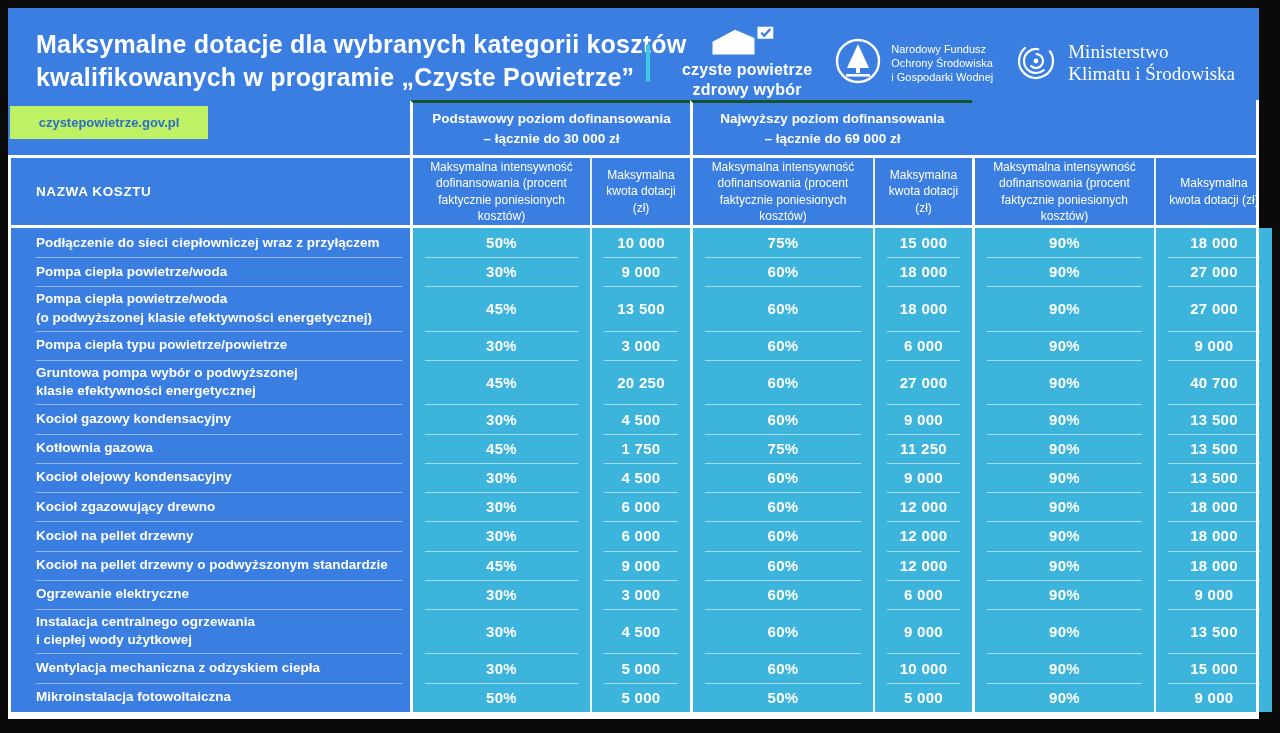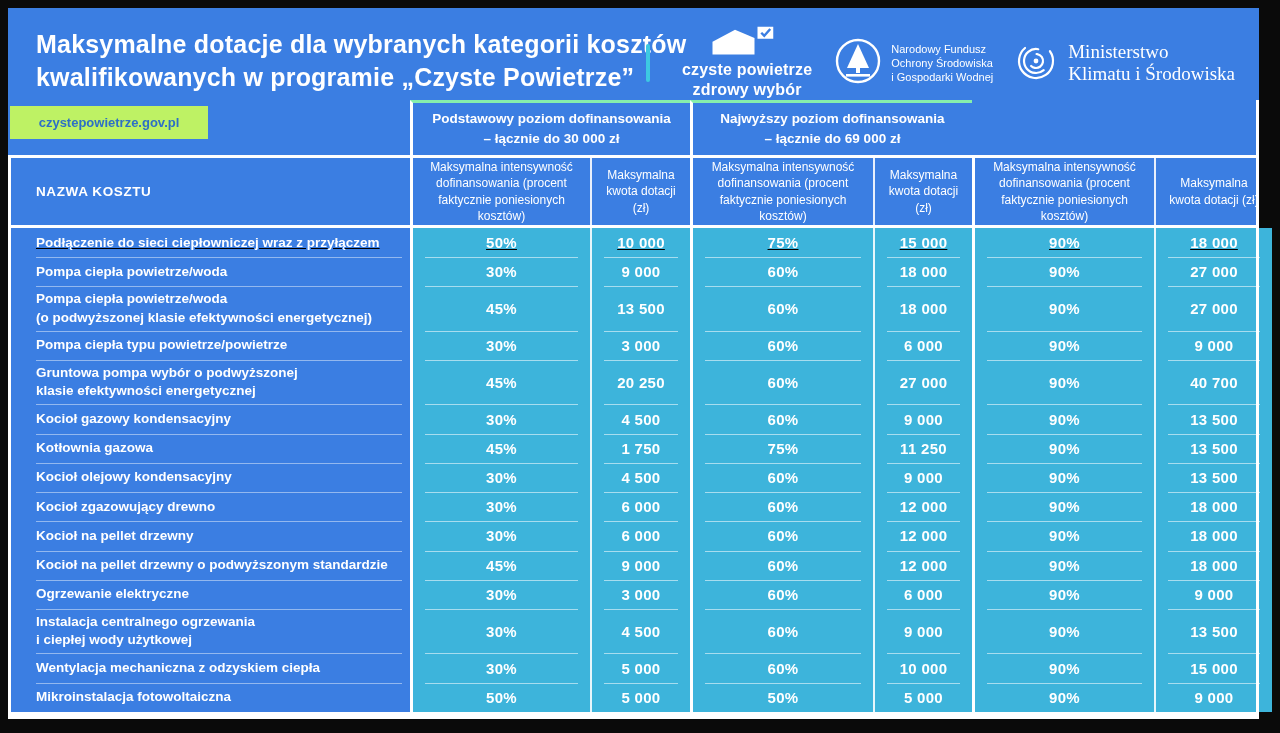--- a/index.html
+++ b/index.html
@@ -17,21 +17,21 @@
   .logo-nf .nf-text{font-size:11px;font-weight:500;line-height:1.3;}
   .logo-min{display:flex;align-items:center;gap:11px;color:#fff;}
   .logo-min .min-text{font-family:"Liberation Serif",serif;font-size:19px;line-height:1.18;}
   
   .tbl{position:absolute;left:0;right:0;top:92px;bottom:0;}
   .edge-left{position:absolute;left:0;top:55px;bottom:0;width:3px;background:#fff;z-index:5;}
   .edge-right{position:absolute;right:0;top:0;bottom:0;width:3px;background:#fff;z-index:5;}
   .site-badge{position:absolute;left:2px;top:6px;width:198px;height:33px;background:#bef264;
     display:flex;align-items:center;justify-content:center;color:#2d6fc6;font-size:13px;font-weight:bold;}
   .row-groups{height:55px;margin-left:402px;display:grid;grid-template-columns:280px 282px 300px;box-sizing:border-box;}
-  .group-cell{border-left:3px solid #fff;border-top:3px solid #86efac;box-sizing:border-box;color:#fff;
+  .group-cell{border-left:3px solid #fff;border-top:3px solid #14532d;box-sizing:border-box;color:#fff;
     display:flex;flex-direction:column;align-items:center;justify-content:center;text-align:center;}
   .g-title,.g-subtitle{font-size:13.5px;font-weight:bold;line-height:1.45;}
   .row-subs{height:73px;display:grid;grid-template-columns:402px 180px 100px 183px 99px 182px 118px;
     border-top:3px solid #fff;border-bottom:3px solid #fff;box-sizing:border-box;}
   .sub-name-cell{display:flex;align-items:center;padding-left:28px;color:#fff;font-size:13.5px;font-weight:bold;letter-spacing:.6px;box-sizing:border-box;}
   .sub-cell{display:flex;align-items:center;justify-content:center;text-align:center;color:#fff;
     font-size:12px;font-weight:500;line-height:1.35;padding:0 10px;box-sizing:border-box;}
   .v-strong{border-left:3px solid #fff;}
   .v-thin{border-left:2px solid rgba(255,255,255,.88);}
   .tbl-body{position:absolute;left:0;right:0;top:128px;bottom:0;display:flex;flex-direction:column;}
@@ -125,21 +125,21 @@
         <div class="sub-name-cell">NAZWA KOSZTU</div>
       <div class="sub-cell v-strong">Maksymalna intensywność dofinansowania (procent faktycznie poniesionych kosztów)</div>
           <div class="sub-cell v-thin">Maksymalna kwota dotacji (zł)</div>
           <div class="sub-cell v-strong">Maksymalna intensywność dofinansowania (procent faktycznie poniesionych kosztów)</div>
           <div class="sub-cell v-thin">Maksymalna kwota dotacji (zł)</div>
           <div class="sub-cell v-strong">Maksymalna intensywność dofinansowania (procent faktycznie poniesionych kosztów)</div>
           <div class="sub-cell v-thin">Maksymalna kwota dotacji (zł)</div>
         </div>
 
       <div class="tbl-body">
-          <div class="body-row" style="flex: 29 1 0px; text-decoration: underline;">
+          <div class="body-row" style="flex: 29 1 0px;">
             <div class="cell name-cell">
               <div class="name-line">Podłączenie do sieci ciepłowniczej wraz z przyłączem</div>
             </div>
             <div class="cell val-cell v-strong">50%</div>
             <div class="cell val-cell v-thin">10 000</div>
             <div class="cell val-cell v-strong">75%</div>
             <div class="cell val-cell v-thin">15 000</div>
             <div class="cell val-cell v-strong">90%</div>
             <div class="cell val-cell v-thin">18 000</div>
           </div>

